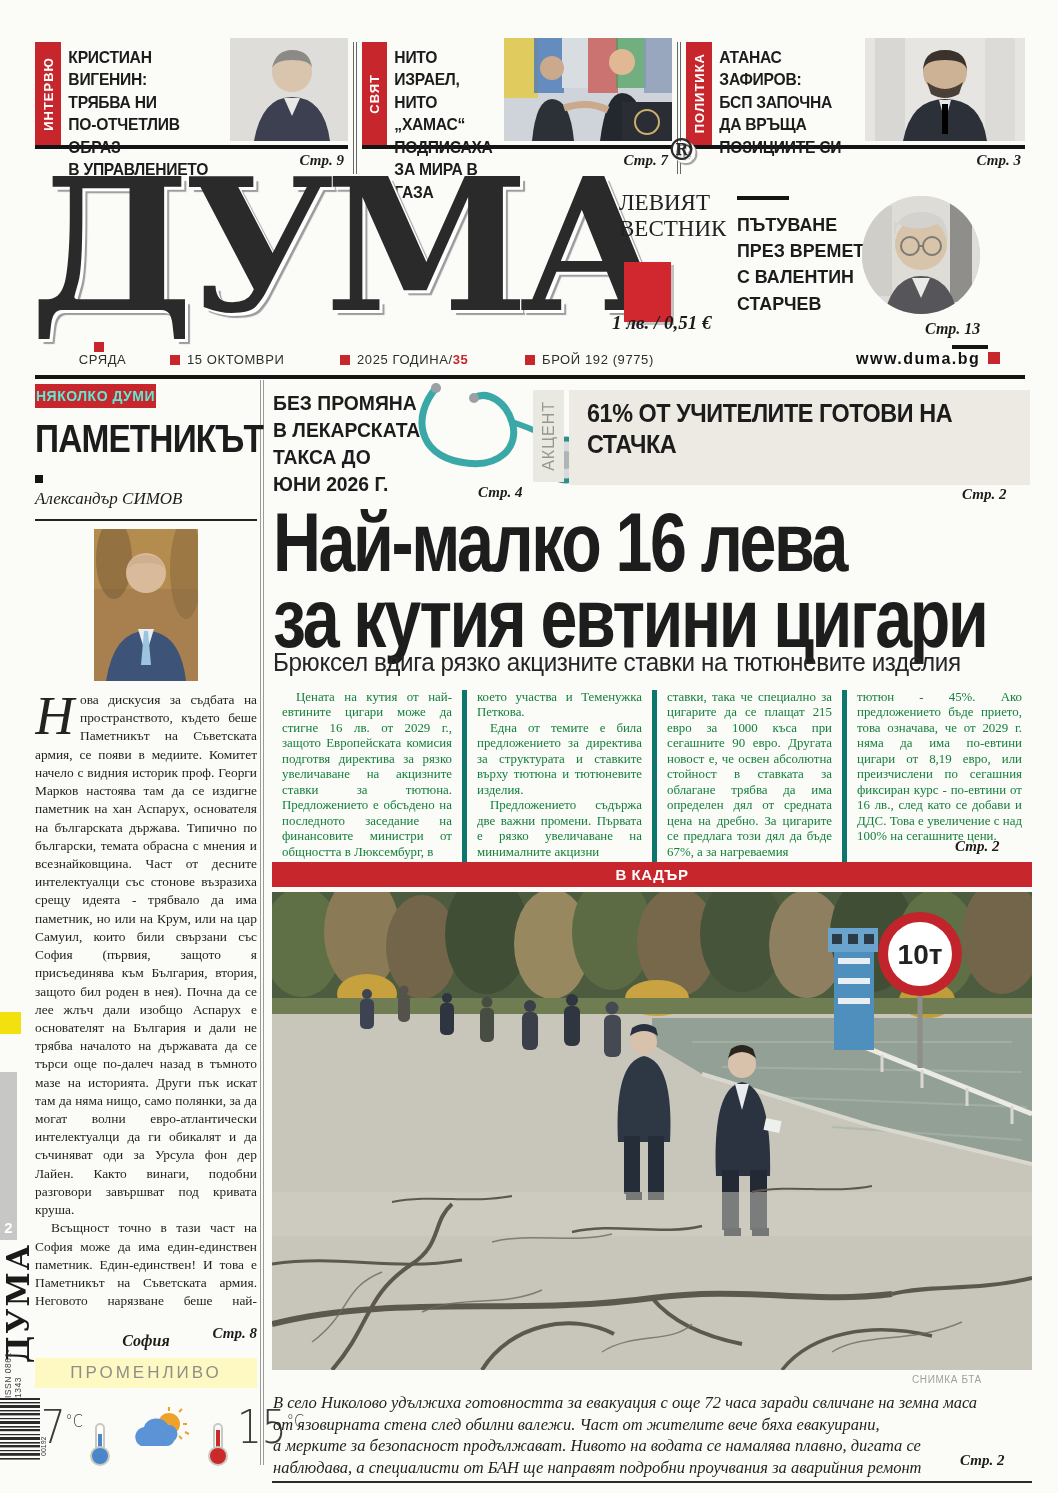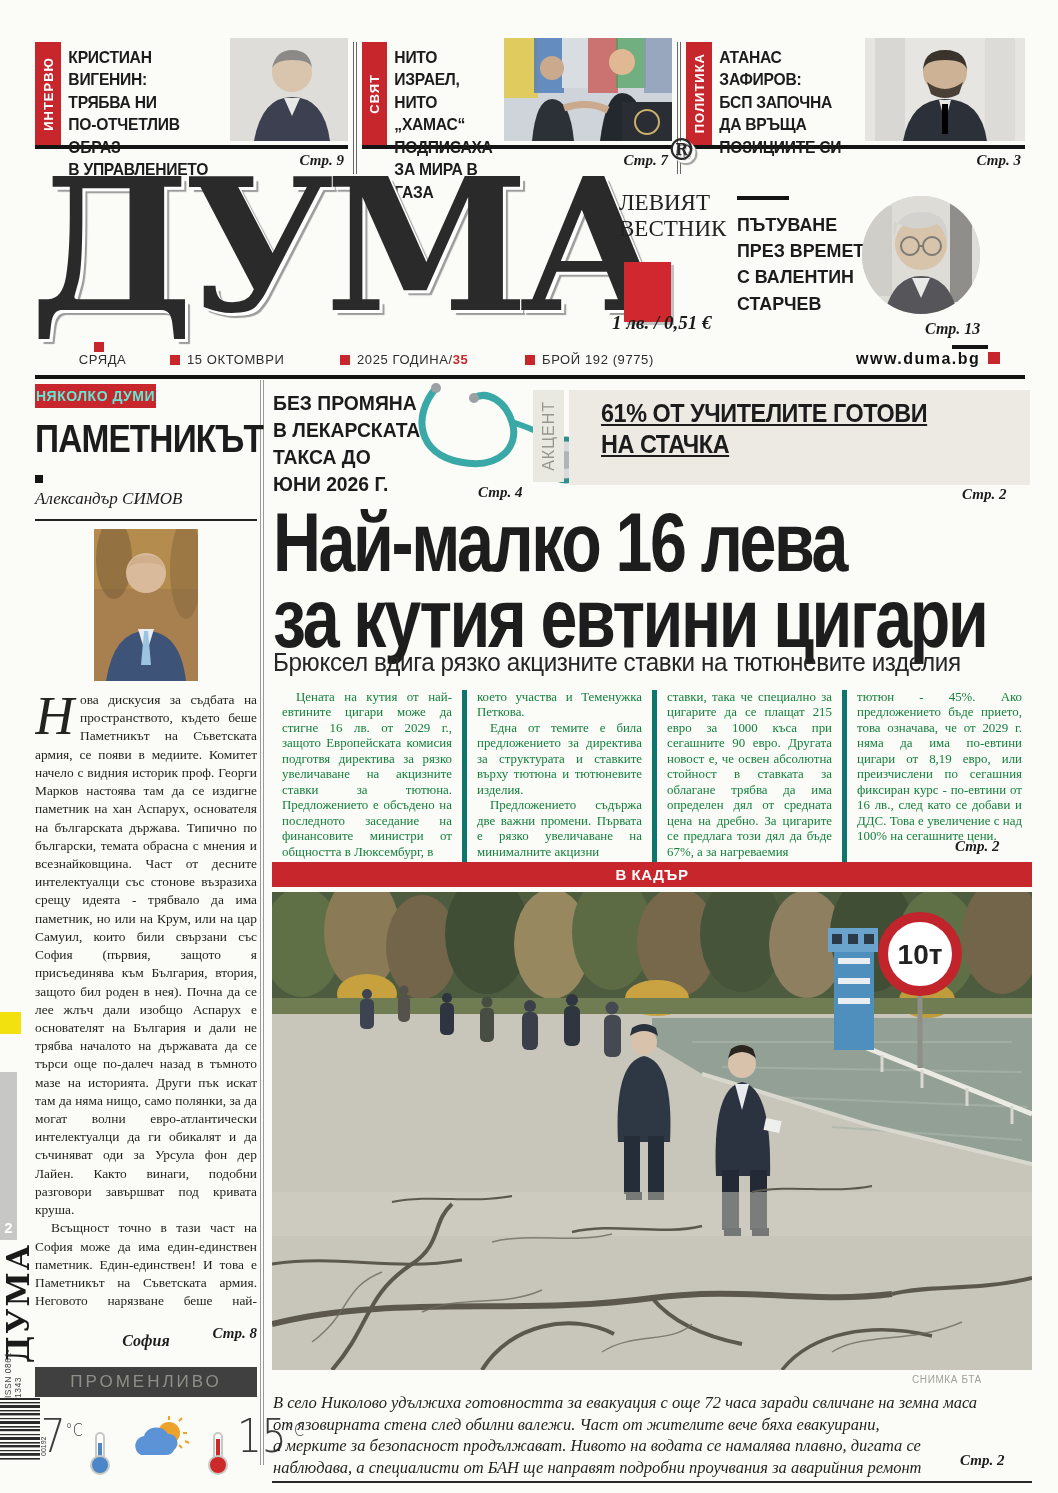--- a/index.html
+++ b/index.html
@@ -69,21 +69,21 @@
   .op-body { font-family:"Liberation Serif",serif; font-size:13.4px; line-height:1.36; text-align:justify;
              color:#23231f; height:626px; overflow:hidden; }
   .op-body .drop { float:left; font-size:54px; line-height:0.8; padding:4px 6px 0 0; font-style:italic; }
   .op-p2 { text-indent:16px; }
   .op-page { text-align:right; font-family:"Liberation Serif",serif; font-style:italic; font-weight:bold;
              font-size:15px; margin-top:8px; }
 
   
   .weather { position:absolute; left:35px; top:1332px; width:222px; text-align:center; }
   .w-city { font-family:"Liberation Serif",serif; font-style:italic; font-weight:bold; font-size:16px; }
-  .w-cond { margin-top:17px; background:#404040; color:#8f8f88; font-size:17px; letter-spacing:3px; padding:5px 0; }
+  .w-cond { margin-top:8px; background:#fef9c3; color:#8f8f88; font-size:17px; letter-spacing:3px; padding:5px 0; }
   .w-row { margin-top:16px; display:flex; align-items:flex-start; justify-content:space-between; padding:0 2px; }
   .w-temp { font-family:"DejaVu Sans",sans-serif; font-weight:200; font-size:46px; color:#3c3c3c;
             line-height:1; transform:scaleX(.85); }
   .w-temp sup { font-size:17px; font-weight:200; }
   .w-icons { display:flex; align-items:flex-end; gap:14px; padding-top:2px; }
 
   
   .edge-yellow { position:absolute; left:0; top:1012px; width:21px; height:22px; background:#f2e10e; }
   .edge-gray { position:absolute; left:0; top:1072px; width:17px; height:168px; background:#c7c7c5;
                display:flex; align-items:flex-end; justify-content:center; }
@@ -98,21 +98,21 @@
   
   .health { position:absolute; left:273px; top:390px; width:210px; }
   .health-title { font-weight:bold; font-size:21px; line-height:1.28; white-space:pre-line;
                   transform:scaleX(.92); transform-origin:0 0; }
   .steth { position:absolute; left:398px; top:378px; }
   .health-page { position:absolute; left:478px; top:484px; font-family:"Liberation Serif",serif;
                  font-style:italic; font-weight:bold; font-size:15px; }
   .accent-label { position:absolute; left:533px; top:390px; width:31px; height:92px; background:#e9e8e1;
                   display:flex; align-items:center; justify-content:center; }
   .accent-label span { writing-mode:vertical-rl; transform:rotate(180deg); color:#97978f; font-size:16px; letter-spacing:1px; }
-  .accent-box { position:absolute; left:569px; top:390px; width:461px; height:95px; background:#eceae3; padding:8px 32px 0;text-decoration:underline; }
+  .accent-box { position:absolute; left:569px; top:390px; width:461px; height:95px; background:#eceae3; padding:8px 18px 0; }
   .accent-title { font-weight:bold; font-size:26px; letter-spacing:-0.5px; transform:scaleX(.9); transform-origin:0 0; }
   .accent-text { margin-top:6px; font-family:"Liberation Serif",serif; font-style:italic; font-size:16px;
                  line-height:1.22; color:#23231f; text-indent:26px; }
   .accent-page { position:absolute; left:962px; top:486px; font-family:"Liberation Serif",serif;
                  font-style:italic; font-weight:bold; font-size:15px; }
 
   
   .lead-hl { position:absolute; left:273px; top:505px; width:758px; }
   .lead-hl .hl { font-weight:bold; font-size:83px; line-height:0.92; letter-spacing:-3px; color:#1d1d1d;
                  transform:scaleX(.8); transform-origin:0 0; white-space:nowrap; }

